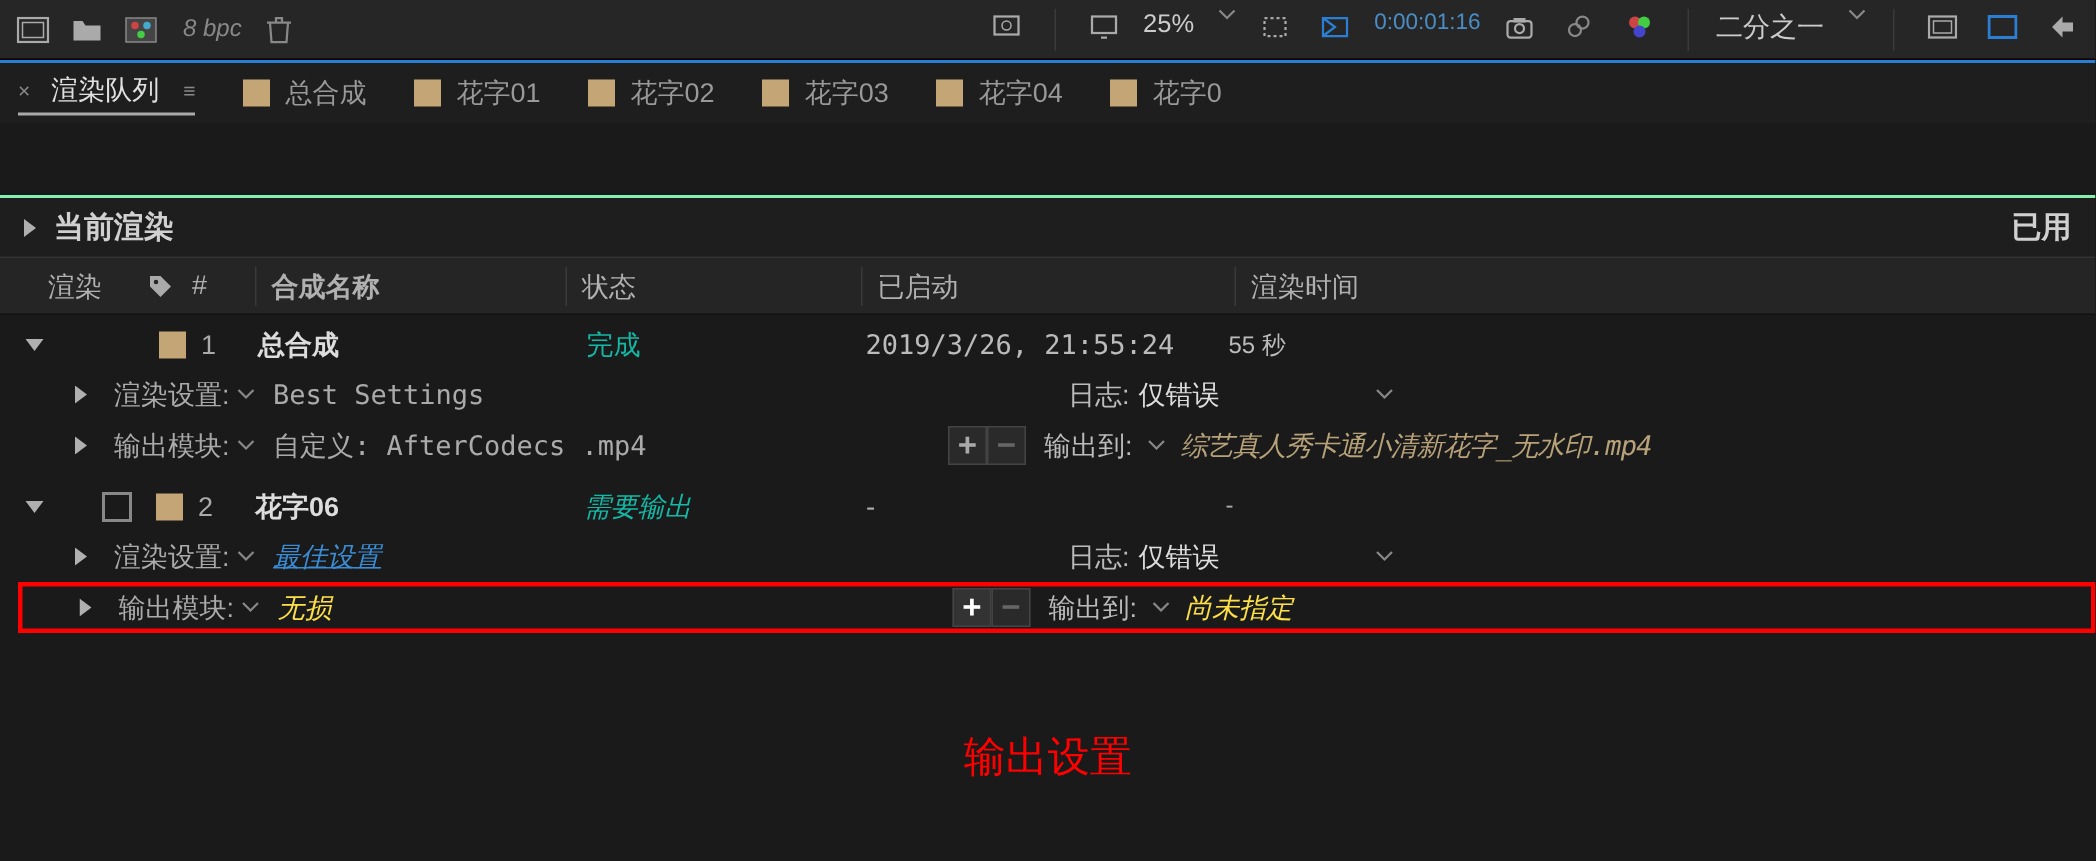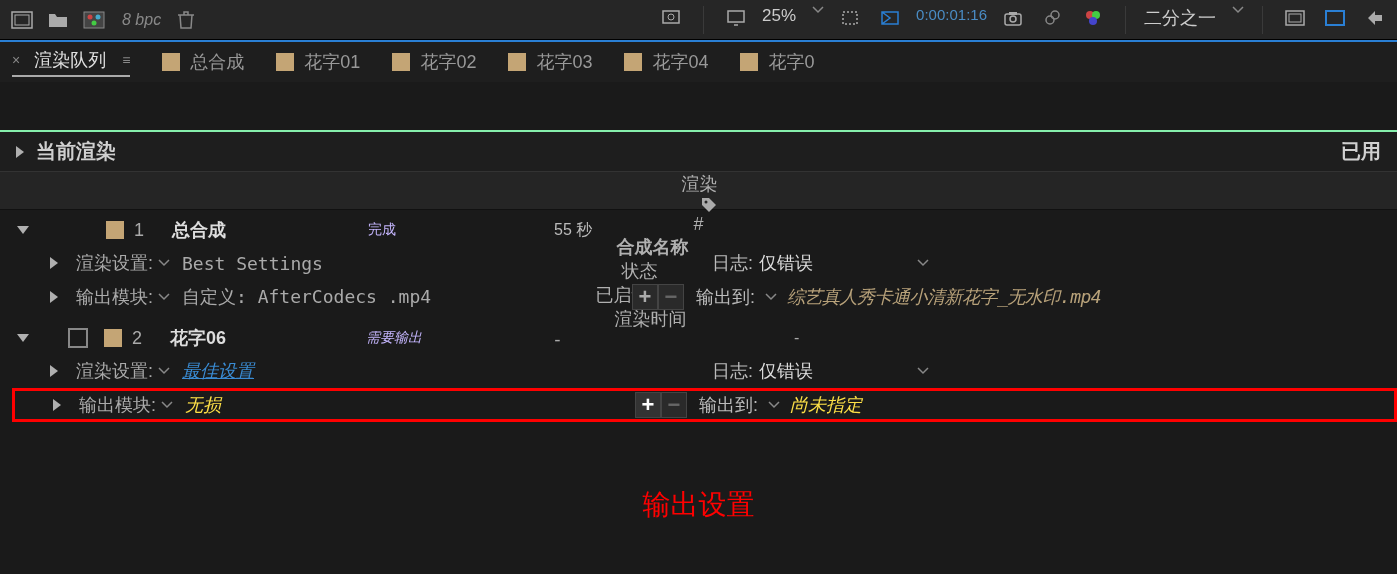--- a/index.html
+++ b/index.html
@@ -159,21 +159,20 @@
     }
 
     
     .queue-header {
       height: 38px;
       background: #252525;
       display: flex;
       align-items: center;
       padding-left: 32px;
       border-bottom: 1px solid #111;
-      flex-direction: column;
     }
     .col {
       color: #b0b0b0;
       font-size: 18px;
     }
     .col-render { width: 66px; }
     .col-tag { width: 30px; }
     .col-num { width: 42px; }
     .col-name { width: 196px; font-weight: bold; }
     .col-status { width: 186px; }
@@ -222,23 +221,24 @@
       font-size: 18px;
       width: 38px;
     }
     .item-name {
       color: #ddd;
       font-size: 18px;
       font-weight: bold;
       width: 196px;
     }
     .item-status {
-      color: #c4b5fd;
-      font-size: 14px;
+      color: #14b8a6;
+      font-size: 18px;
       width: 186px;
+      margin-left: 23px;
     }
     .item-started {
       color: #bbb;
       font-size: 18px;
       width: 242px;
       font-family: monospace;
     }
     .item-time {
       color: #bbb;
       font-size: 16px;
@@ -522,20 +522,21 @@
 <div class="queue-item">
   <div class="item-main-row rel-row">
     <div class="expand-arrow">
         <div class="arrow-down-tri"></div>
       </div>
     <div style="width:74px;"></div>
     <div class="item-swatch shifted"></div>
     <span class="item-num">1</span>
     <span class="item-name">总合成</span>
     <span class="item-status">完成</span>
+    <span class="item-started">2019/3/26, 21:55:24</span>
     <span class="item-time">55 秒</span>
   </div>
 
   <div class="sub-row rel-row">
     <div class="sub-arrow">
       <svg width="8" height="12">
           <path d="M0 0 L8 6 L0 12 Z" fill="#b0b0b0"></path>
         </svg>
     </div>
     <span style="width:12px"></span>

